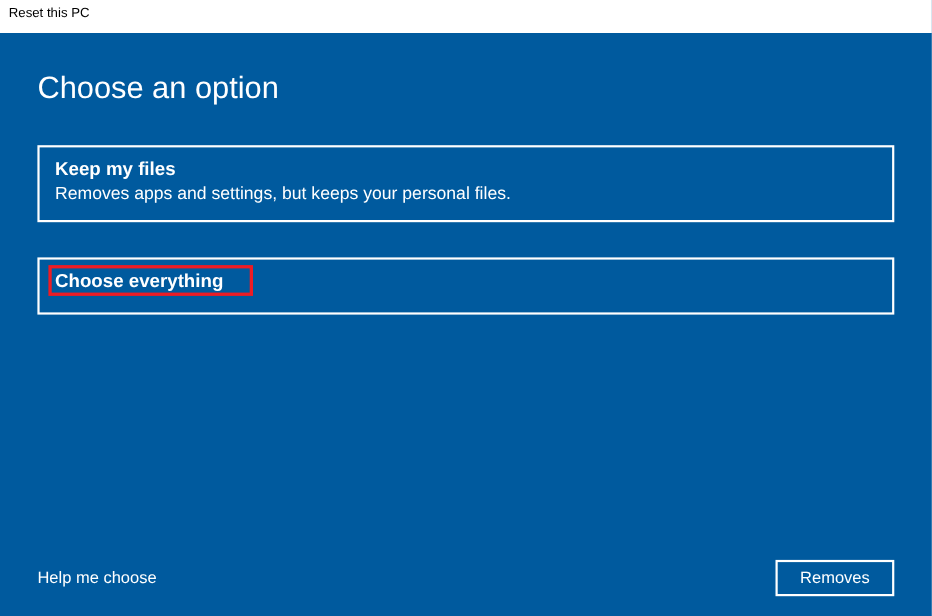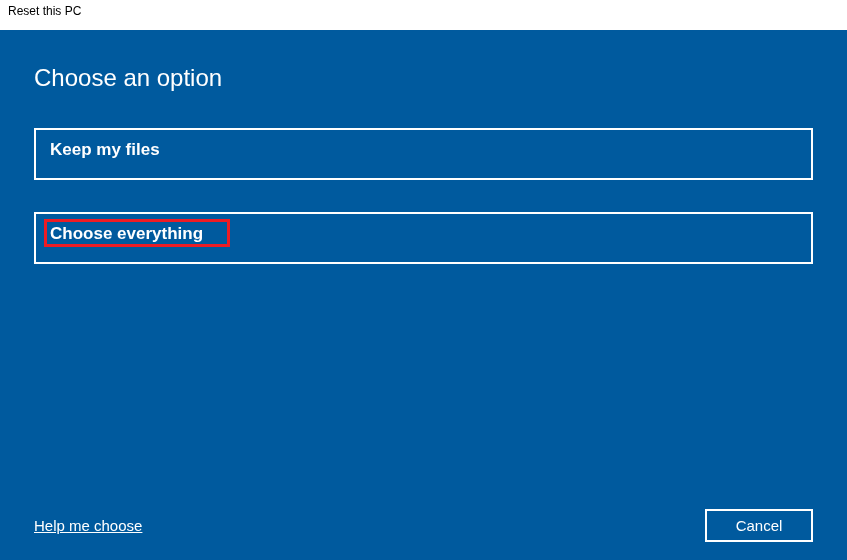--- a/index.html
+++ b/index.html
@@ -25,21 +25,21 @@
       position: absolute;
       top: 30px;
       left: 0;
       right: 0;
       bottom: 0;
       background: #005a9e;
       color: #fff;
       padding: 34px 34px 20px 34px;
     }
     .title {
-      font-size: 24px;
+      font-size: 28px;
       font-weight: 300;
       margin-bottom: 36px;
     }
     .option {
       border: 2px solid #fff;
       padding: 10px 12px 14px 14px;
       margin-bottom: 32px;
       width: 100%;
       cursor: pointer;
       position: relative;
@@ -65,21 +65,20 @@
       left: 34px;
       right: 34px;
       bottom: 18px;
       display: flex;
       justify-content: space-between;
       align-items: center;
     }
     .help-link {
       color: #fff;
       font-size: 15px;
-      text-decoration: underline;
       cursor: pointer;
     }
     .cancel-btn {
       border: 2px solid #fff;
       background: transparent;
       color: #fff;
       font-size: 15px;
       padding: 6px 0;
       width: 108px;
       text-align: center;
@@ -91,24 +90,25 @@
 
 <div class="header">
   <span>Reset this PC</span>
 </div>
 
 <div class="main">
   <div class="title">Choose an option</div>
 
   <div class="option">
     <div class="option-title">Keep my files</div>
+    <div class="option-desc">Removes apps and settings, but keeps your personal files.</div>
   </div>
 
   <div class="option" style="position:relative;">
     <div class="option-title" id="opt2title">Choose everything</div>
     <div class="highlight-box" style="top:5px; left:8px; width:186px; height:28px;"></div>
   </div>
 
   <div class="footer">
     <a class="help-link">Help me choose</a>
-    <div class="cancel-btn">Cancel</div>
+    <div class="cancel-btn">Removes</div>
   </div>
 </div>
 
 </body></html>

